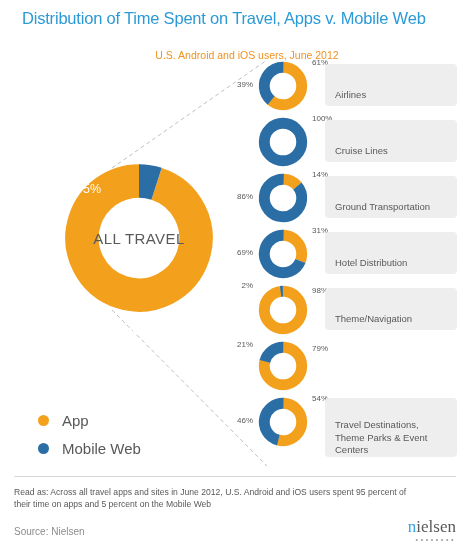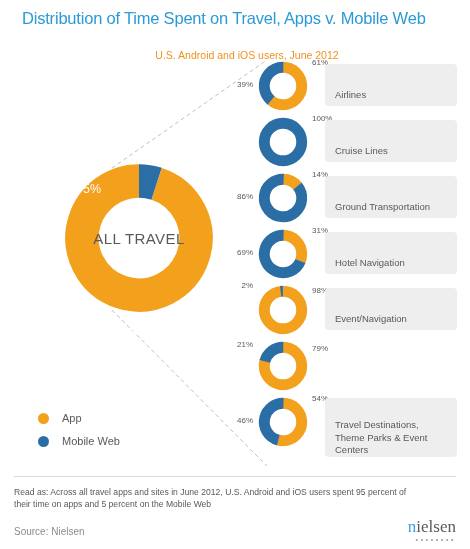--- a/index.html
+++ b/index.html
@@ -57,21 +57,21 @@
   }
   .label-box span{
     font-size:9.5px;color:#58595b;line-height:12.5px;margin-top:21px;
   }
   .row-7 .label-box{top:4px;min-height:50px;}
 
   
   #legend{position:absolute;left:38px;top:412px;}
   .legend-item{display:flex;align-items:center;margin-bottom:11px;}
   .legend-dot{width:11px;height:11px;border-radius:50%;margin-right:13px;}
-  .legend-text{font-size:11px;color:#58595b;}
+  .legend-text{font-size:15px;color:#58595b;}
 
   
   #footer-rule{
     position:absolute;left:14px;top:476px;width:442px;height:1px;background:#d8d8d8;
   }
   #readas{
     position:absolute;left:14px;top:487px;width:400px;
     font-size:8.6px;color:#58595b;line-height:11.5px;
   }
   #source{
@@ -158,35 +158,35 @@
   <div class="row">
     <div class="pct pct-left">69%</div>
     <div class="donut-box">
       <svg viewBox="0 0 100 100" class="mini-donut">
           <circle cx="50" cy="50" r="36" fill="none" stroke="#f3a01c" stroke-width="21" stroke-dasharray="70.12 156.07" transform="rotate(-90 50 50)"></circle>
           <circle cx="50" cy="50" r="36" fill="none" stroke="#2a6ea5" stroke-width="21" stroke-dasharray="156.07 70.12" transform="rotate(21.60000000000001 50 50)"></circle>
         </svg>
     </div>
     <div class="pct pct-right">31%</div>
     <div class="label-box">
-      <span>Hotel Navigation</span>
+      <span>Hotel Distribution</span>
     </div>
   </div>
 
   <div class="row">
     <div class="pct" style="left:0px;top:-1px;width:31px;text-align:right;">2%</div>
     <div class="donut-box">
       <svg viewBox="0 0 100 100" class="mini-donut">
           <circle cx="50" cy="50" r="36" fill="none" stroke="#f3a01c" stroke-width="21" stroke-dasharray="221.67 4.52" transform="rotate(-90 50 50)"></circle>
           <circle cx="50" cy="50" r="36" fill="none" stroke="#2a6ea5" stroke-width="21" stroke-dasharray="4.52 221.67" transform="rotate(262.8 50 50)"></circle>
         </svg>
     </div>
     <div class="pct pct-right" style="top:4px;">98%</div>
     <div class="label-box">
-      <span>Event/Navigation</span>
+      <span>Theme/Navigation</span>
     </div>
   </div>
 
   <div class="row">
     <div class="pct" style="left:0px;top:2px;width:31px;text-align:right;">21%</div>
     <div class="donut-box">
       <svg viewBox="0 0 100 100" class="mini-donut">
           <circle cx="50" cy="50" r="36" fill="none" stroke="#f3a01c" stroke-width="21" stroke-dasharray="178.69 47.50" transform="rotate(-90 50 50)"></circle>
           <circle cx="50" cy="50" r="36" fill="none" stroke="#2a6ea5" stroke-width="21" stroke-dasharray="47.50 178.69" transform="rotate(194.40000000000003 50 50)"></circle>
         </svg>

